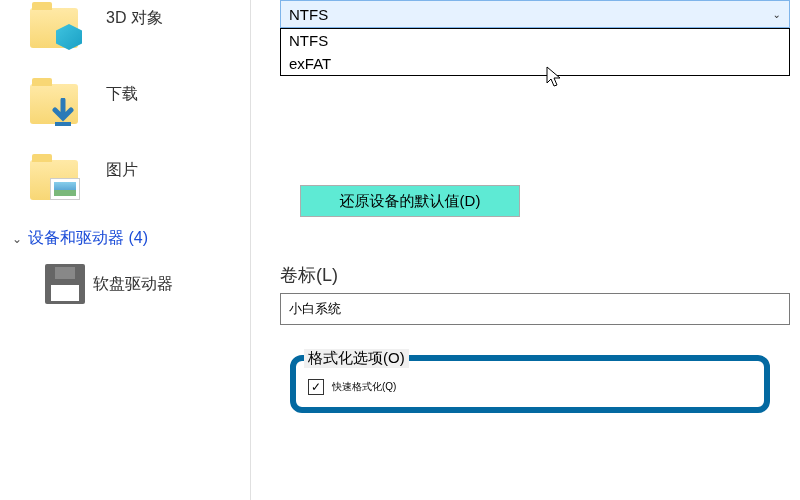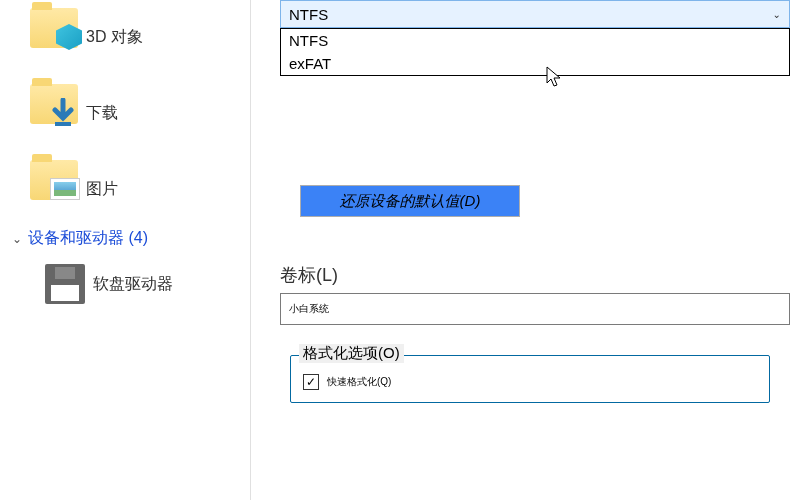--- a/index.html
+++ b/index.html
@@ -1,19 +1,19 @@
 <!DOCTYPE html>
 <html><head>
   <meta charset="utf-8">
   <style>
     * { margin: 0; padding: 0; box-sizing: border-box; font-family: "Microsoft YaHei", "Segoe UI", sans-serif; }
     body { width: 800px; height: 500px; background: #fff; overflow: hidden; position: relative; }
     
     .left-panel { position: absolute; left: 0; top: 0; width: 250px; height: 500px; background: #fff; padding-left: 30px; }
-    .nav-item { display: flex; align-items: flex-end; gap: 8px; padding: 8px 0; margin-bottom: 20px; }
+    .nav-item { display: flex; align-items: flex-start; gap: 28px; padding: 8px 0; margin-bottom: 20px; }
     .folder-icon { width: 48px; height: 40px; background: linear-gradient(180deg, #ffe9a6 0%, #f8d775 100%); border-radius: 3px; position: relative; }
     .folder-icon::before { content: ''; position: absolute; top: -6px; left: 2px; width: 20px; height: 8px; background: #f8d775; border-radius: 2px 2px 0 0; }
     .cube-overlay { position: absolute; bottom: -2px; right: -4px; width: 26px; height: 26px; background: linear-gradient(135deg, #3fc4e0, #1a9fc4); clip-path: polygon(50% 0, 100% 25%, 100% 75%, 50% 100%, 0 75%, 0 25%); }
     .photo-overlay { position: absolute; bottom: 0; right: -2px; width: 30px; height: 22px; background: #fff; border: 1px solid #ccc; }
     .photo-overlay::after { content: ''; position: absolute; top: 3px; left: 3px; right: 3px; height: 8px; background: linear-gradient(180deg, #87ceeb, #5da9d6); }
     .photo-overlay::before { content: ''; position: absolute; bottom: 3px; left: 3px; right: 3px; height: 6px; background: #7ab87a; }
     .arrow-overlay { position: absolute; bottom: -4px; right: 2px; width: 26px; height: 30px; }
     .arrow-overlay svg { width: 100%; height: 100%; }
     .desktop-overlay { position: absolute; bottom: -2px; right: -2px; width: 28px; height: 20px; background: #4a90c2; border: 1px solid #357a9e; border-radius: 2px; }
     .nav-label { font-size: 16px; color: #333; }
@@ -32,28 +32,28 @@
     .dropdown-selected { position: absolute; top: 0; left: 280px; right: 10px; height: 28px; background: #e6f2ff; border: 1px solid #7eb4ea; display: flex; align-items: center; padding: 0 8px; font-size: 15px; justify-content: space-between; }
     .dropdown-arrow { font-size: 10px; color: #333; }
     
     .dropdown-list { position: absolute; top: 28px; left: 280px; right: 10px; background: #fff; border: 1px solid #000; z-index: 10; }
     .dropdown-option { padding: 3px 8px; font-size: 15px; cursor: default; }
     .dropdown-option.selected { background: #0078d7; color: #fff; }
     
     .cursor { position: absolute; top: 65px; left: 545px; z-index: 20; pointer-events: none; }
     .cursor svg { width: 20px; height: 24px; }
     
-    .restore-btn { position: absolute; top: 185px; left: 300px; width: 220px; height: 32px; background: #3b82f6; border: 1px solid #adadad; font-size: 15px; cursor: pointer; font-style: italic; }
+    .restore-btn { position: absolute; top: 185px; left: 300px; width: 220px; height: 32px; background: #5eead4; border: 1px solid #adadad; font-size: 15px; cursor: pointer; }
     
     .label-text { position: absolute; font-size: 18px; color: #333; }
     .volume-label-lbl { top: 263px; left: 280px; }
     
-    .volume-input { position: absolute; top: 293px; left: 280px; right: 10px; height: 32px; border: 1px solid #7a7a7a; background: #fff; padding: 0 8px; font-size: 10px; }
+    .volume-input { position: absolute; top: 293px; left: 280px; right: 10px; height: 32px; border: 1px solid #7a7a7a; background: #fff; padding: 0 8px; font-size: 13px; }
     
-    .format-fieldset { position: absolute; top: 355px; left: 290px; right: 30px; border: 1px solid #0369a1; border-radius: 2px; padding: 18px 12px 12px; }
+    .format-fieldset { position: absolute; top: 355px; left: 290px; right: 30px; border: 6px solid #0369a1; border-radius: 12px; padding: 18px 12px 12px; }
     .format-legend { position: absolute; top: -12px; left: 8px; background: #f0f0f0; padding: 0 4px; font-size: 15px; }
     .checkbox-row { display: flex; align-items: center; gap: 8px; }
     .checkbox { width: 16px; height: 16px; border: 1px solid #333; background: #fff; display: flex; align-items: center; justify-content: center; font-size: 12px; }
     .checkbox-label { font-size: 10px; }
   </style>
 </head>
 <body>
 
 <div class="left-panel">
   <div class="nav-item">

